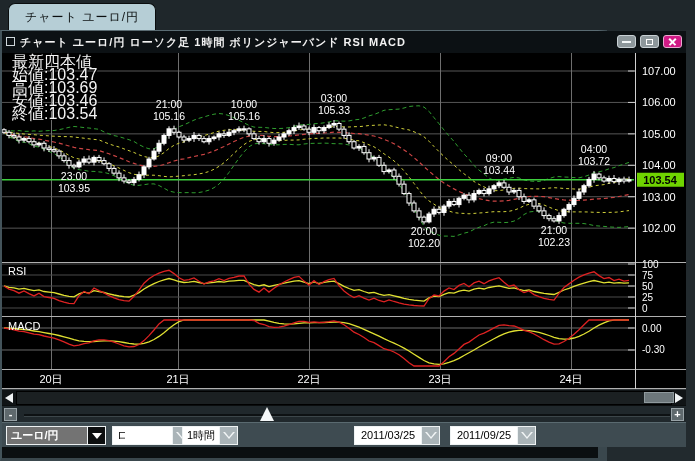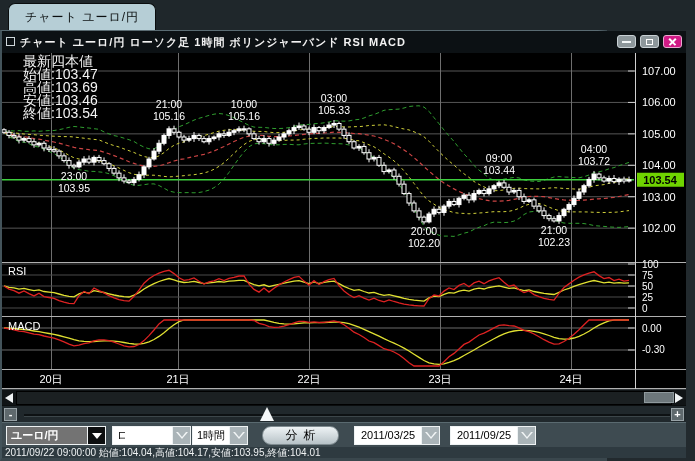--- a/index.html
+++ b/index.html
@@ -24,21 +24,21 @@
   .wbtn{width:19px;height:13px;border-radius:3px;position:relative;border:1px solid #c9d1d5;background:#8d979b;}
   .wbtn.close{background:#d11a86;border-color:#e9a9cf;}
   .glyph-min{position:absolute;left:4px;top:5px;width:9px;height:2px;background:#f2f6f7;}
   .glyph-max{position:absolute;left:5px;top:3px;width:7px;height:6px;border:1.5px solid #fff;}
   .glyph-x1,.glyph-x2{position:absolute;left:4px;top:5px;width:9px;height:1.6px;background:#fff;}
   .glyph-x1{transform:rotate(45deg);} .glyph-x2{transform:rotate(-45deg);}
 
   
   .chartblock{position:relative;width:684px;height:336px;background:#000;}
   svg text{font-family:"Liberation Sans","DejaVu Sans",sans-serif;}
-  .infopanel{position:absolute;left:21px;top:2px;color:#f4f4f4;font-size:14px;line-height:13px;z-index:5;
+  .infopanel{position:absolute;left:10px;top:2px;color:#f4f4f4;font-size:16px;line-height:13px;z-index:5;
              text-shadow:1px 1px 0 #000;}
 
   
   .hscroll{position:relative;width:684px;height:16px;background:#101416;border-top:1px solid #34393c;}
   .scr-track{position:absolute;left:14px;top:1px;width:656px;height:14px;background:#1b2022;border:1px solid #000;}
   .scr-thumb{position:absolute;top:2px;width:30px;height:11px;background:#6d777b;border:1px solid #8f999d;}
   .arrow-left,.arrow-right{position:absolute;top:3px;width:0;height:0;border-top:5px solid transparent;border-bottom:5px solid transparent;}
   .arrow-left{left:3px;border-right:8px solid #f0f3f4;}
   .arrow-right{right:3px;border-left:8px solid #f0f3f4;}
 
@@ -474,42 +474,38 @@
             <span class="tri-solid"></span>
           </span>
       </div>
       <div class="combo" style="left:110px;width:79px;gap:47px;">
         <span class="val" style="flex:1;">ローソク足</span>
         <span class="btn">
             <span class="tri-holo-o"></span>
             <span class="tri-holo-i"></span>
           </span>
       </div>
-      <div class="combo" style="left:190px;width:56px;justify-content:flex-end;">
+      <div class="combo" style="left:180px;width:56px;justify-content:flex-end;">
         <span class="val" style="flex:1;">1時間</span>
         <span class="btn">
             <span class="tri-holo-o"></span>
             <span class="tri-holo-i"></span>
           </span>
       </div>
-      <div class="pillbtn" style="left:260px;width:77px;">分析</div>
       <div class="combo" style="left:352px;width:86px;">
         <span class="val" style="flex:1;text-align:center;">2011/03/25</span>
         <span class="btn">
             <span class="tri-holo-o"></span>
             <span class="tri-holo-i"></span>
           </span>
       </div>
       <div class="combo" style="left:448px;width:86px;">
         <span class="val" style="flex:1;text-align:center;">2011/09/25</span>
         <span class="btn">
             <span class="tri-holo-o"></span>
             <span class="tri-holo-i"></span>
           </span>
       </div>
     </div>
 
-    <div class="statusbar">
-      <span>2011/09/22 09:00:00 始値:104.04,高値:104.17,安値:103.95,終値:104.01</span>
-    </div>
 
   </div>
 </div>
 
 </body></html>

